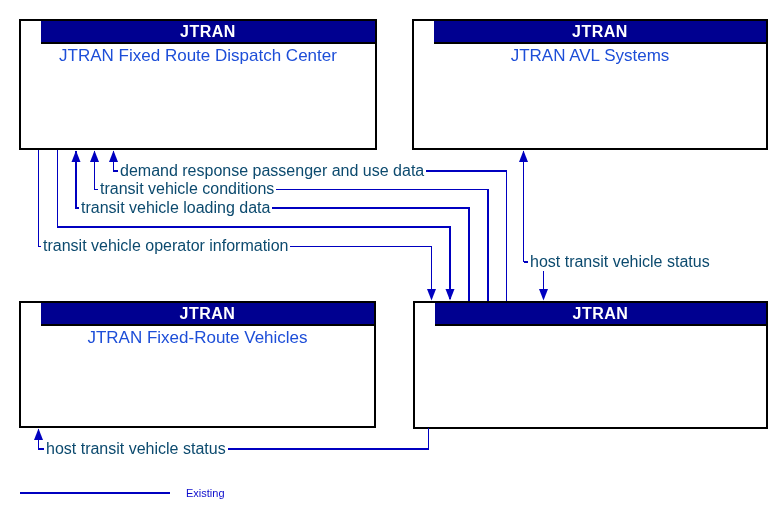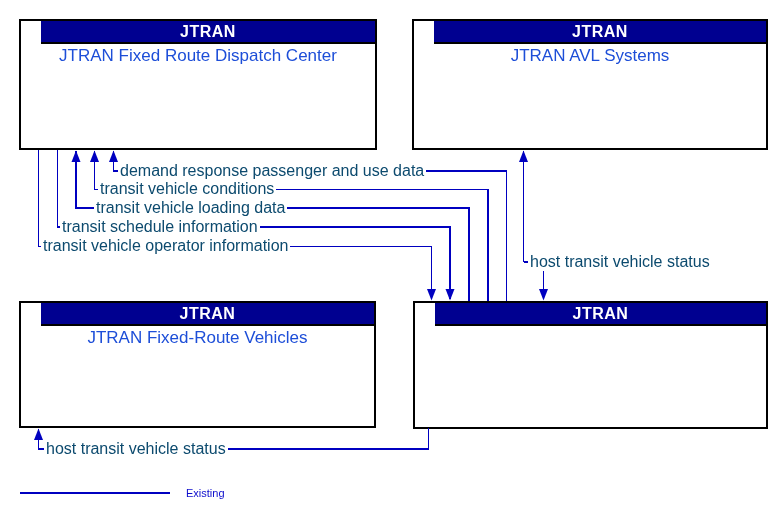--- a/index.html
+++ b/index.html
@@ -122,21 +122,20 @@
       <polygon points="543.5,300.5 539,289 548,289"></polygon>
 
       <polygon points="523.5,150.5 519,162 528,162"></polygon>
 
       <polygon points="38.5,428.5 34,440 43,440"></polygon>
     </g>
   </svg>
 
   <span class="flow-label" style="left:118px; top:171px">demand response passenger and use data</span>
   <span class="flow-label" style="left:98px; top:189px">transit vehicle conditions</span>
-  <span class="flow-label" style="left:94px; top:208px">transit vehicle loading data</span>
-  <span class="flow-label" style="left:60px; top:227px">transit schedule information</span>
+  <span class="flow-label" style="left:79px; top:208px">transit vehicle loading data</span>
   <span class="flow-label" style="left:41px; top:246px">transit vehicle operator information</span>
   <span class="flow-label" style="left:528px; top:262px">host transit vehicle status</span>
   <span class="flow-label" style="left:44px; top:449px">host transit vehicle status</span>
 
   <span class="legend-label" style="left:186px; top:493px">Existing</span>
 
 </div>
 
 </body></html>

